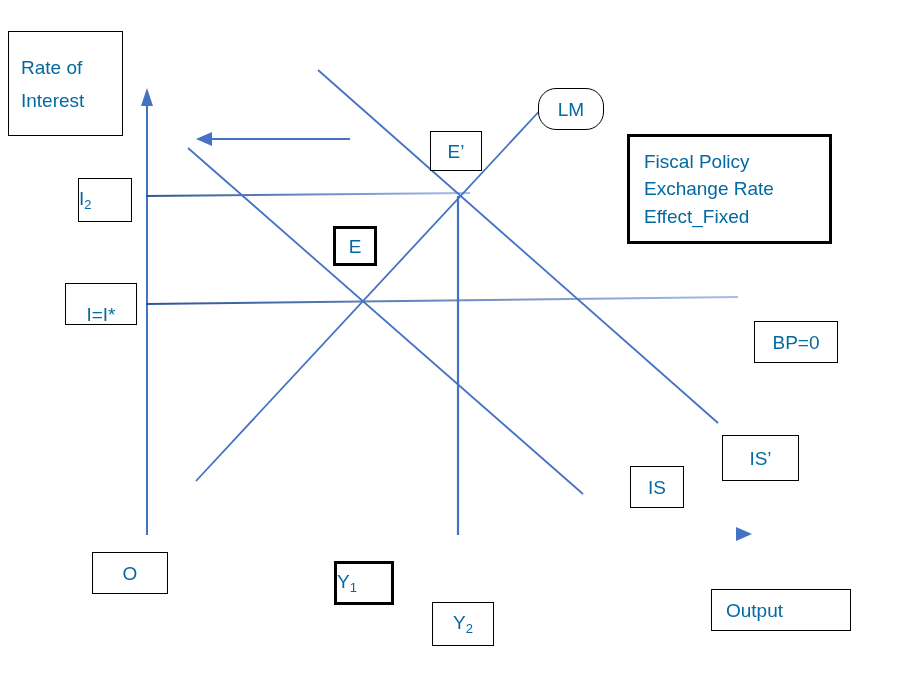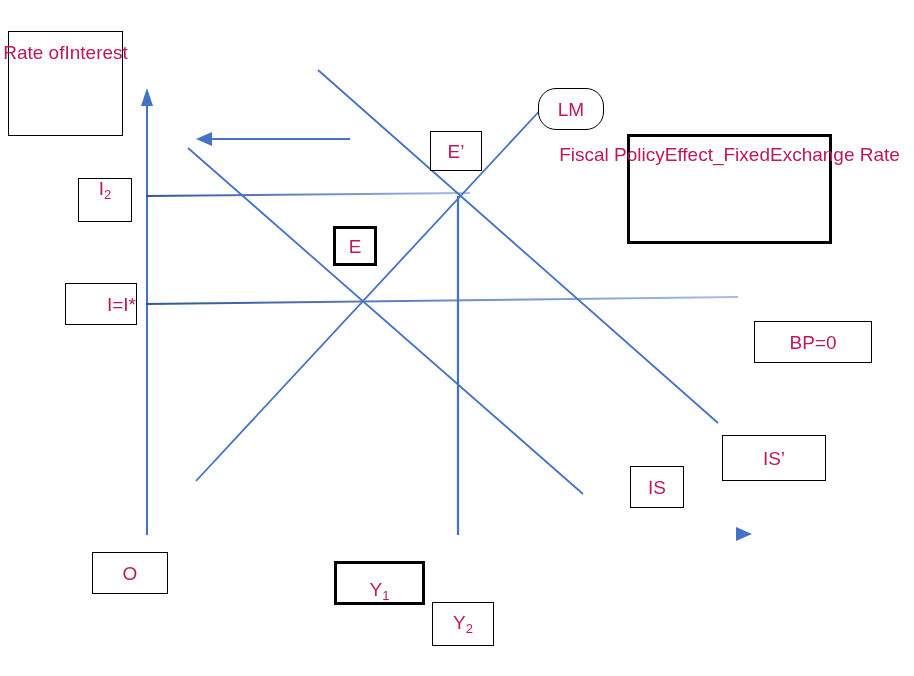--- a/index.html
+++ b/index.html
@@ -23,22 +23,23 @@
     top: 0;
     width: 914px;
     height: 676px;
     pointer-events: none;
   }
   .label-box {
     position: absolute;
     box-sizing: border-box;
     border: 1px solid #000000;
     background: #ffffff;
-    color: #be185d;
+    color: #0369a1;
     display: flex;
+    flex-direction: column;
     justify-content: center;
     align-items: flex-start;
     font-family: "Liberation Sans", sans-serif;
     font-size: 19px;
     line-height: 1.0;
     padding: 4px 12px;
     white-space: pre;
   }
   .label-box.thick {
     border-width: 3px;
@@ -122,42 +123,45 @@
   <div class="label-box" style="left:430px; top:131px; width:52px; height:40px; justify-content:center; align-items:center; padding:0;">
     <span>E’</span>
   </div>
 
   <div class="label-box" style="left:538px; top:88px; width:66px; height:42px; justify-content:center; align-items:center; padding:0;border-radius:18px;">
     <span>LM</span>
   </div>
 
   <div class="label-box multi thick" style="left:627px; top:134px; width:205px; height:110px;">
     <span class="line">Fiscal Policy</span>
+    <span class="line">Exchange Rate</span>
     <span class="line">Effect_Fixed</span>
-    <span class="line">Exchange Rate</span>
   </div>
 
-  <div class="label-box" style="left:754px; top:321px; width:118px; height:42px; justify-content:center; align-items:center; padding:0;">
+  <div class="label-box" style="left:754px; top:321px; width:84px; height:42px; justify-content:center; align-items:center; padding:0;">
     <span>BP=0</span>
   </div>
 
-  <div class="label-box" style="left:722px; top:435px; width:104px; height:46px; justify-content:center; align-items:center; padding:12px;">
+  <div class="label-box" style="left:722px; top:435px; width:77px; height:46px; justify-content:center; align-items:center; padding:12px;">
     <span>IS’</span>
   </div>
 
   <div class="label-box" style="left:630px; top:466px; width:54px; height:42px; justify-content:center; align-items:center; padding:0;">
     <span>IS</span>
   </div>
 
   <div class="label-box" style="left:92px; top:552px; width:76px; height:42px; justify-content:center; align-items:center; padding:0;">
     <span>O</span>
   </div>
 
-  <div class="label-box thick" style="left:334px; top:561px; width:91px; height:44px; justify-content:center; align-items:flex-end; padding:0;">
+  <div class="label-box thick" style="left:334px; top:561px; width:60px; height:44px; justify-content:center; align-items:flex-start; padding:0;">
     <span><span>Y</span><span class="sub">1</span></span>
   </div>
 
   <div class="label-box" style="left:432px; top:558px; width:62px; height:44px; justify-content:center; align-items:center; padding:0;margin-top:44px;">
     <span><span>Y</span><span class="sub">2</span></span>
   </div>
 
+  <div class="label-box" style="left:711px; top:589px; width:140px; height:42px; justify-content:center; align-items:flex-start; padding-left:14px;">
+    <span>Output</span>
+  </div>
 
 </div>
 
 </body></html>

